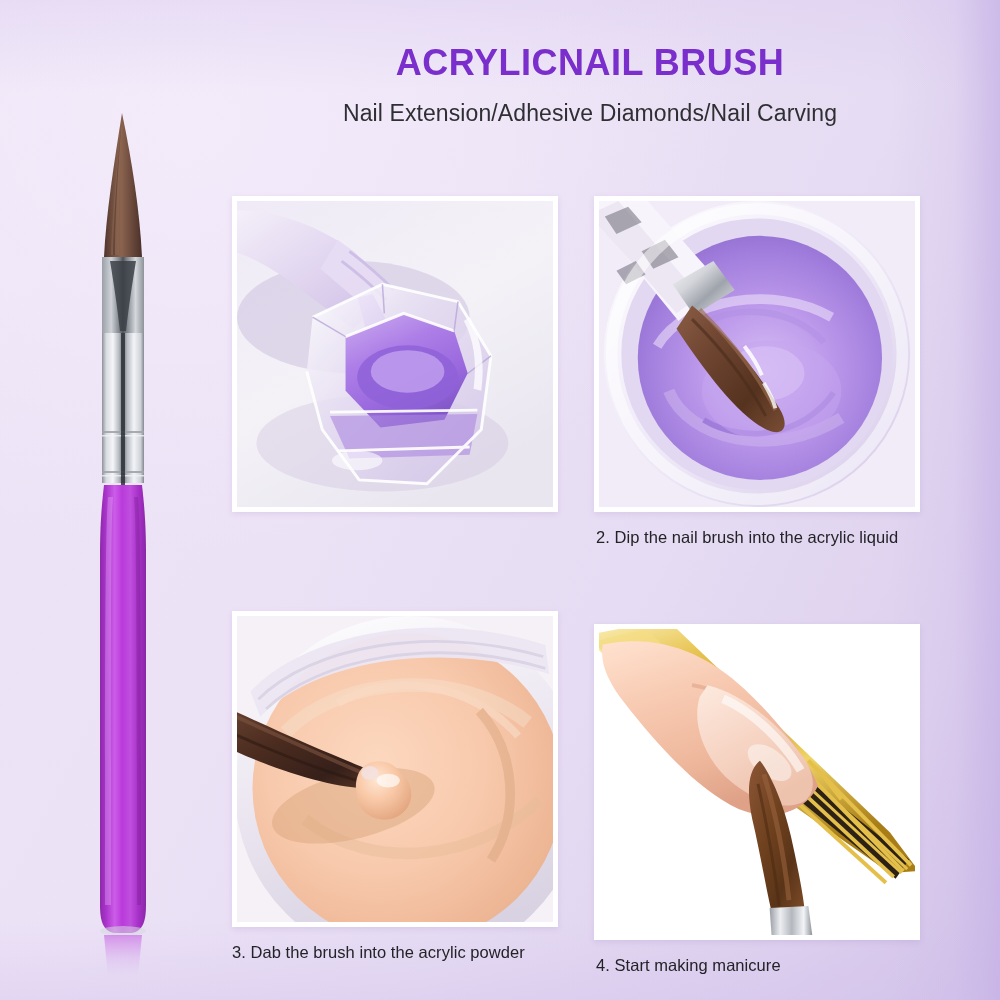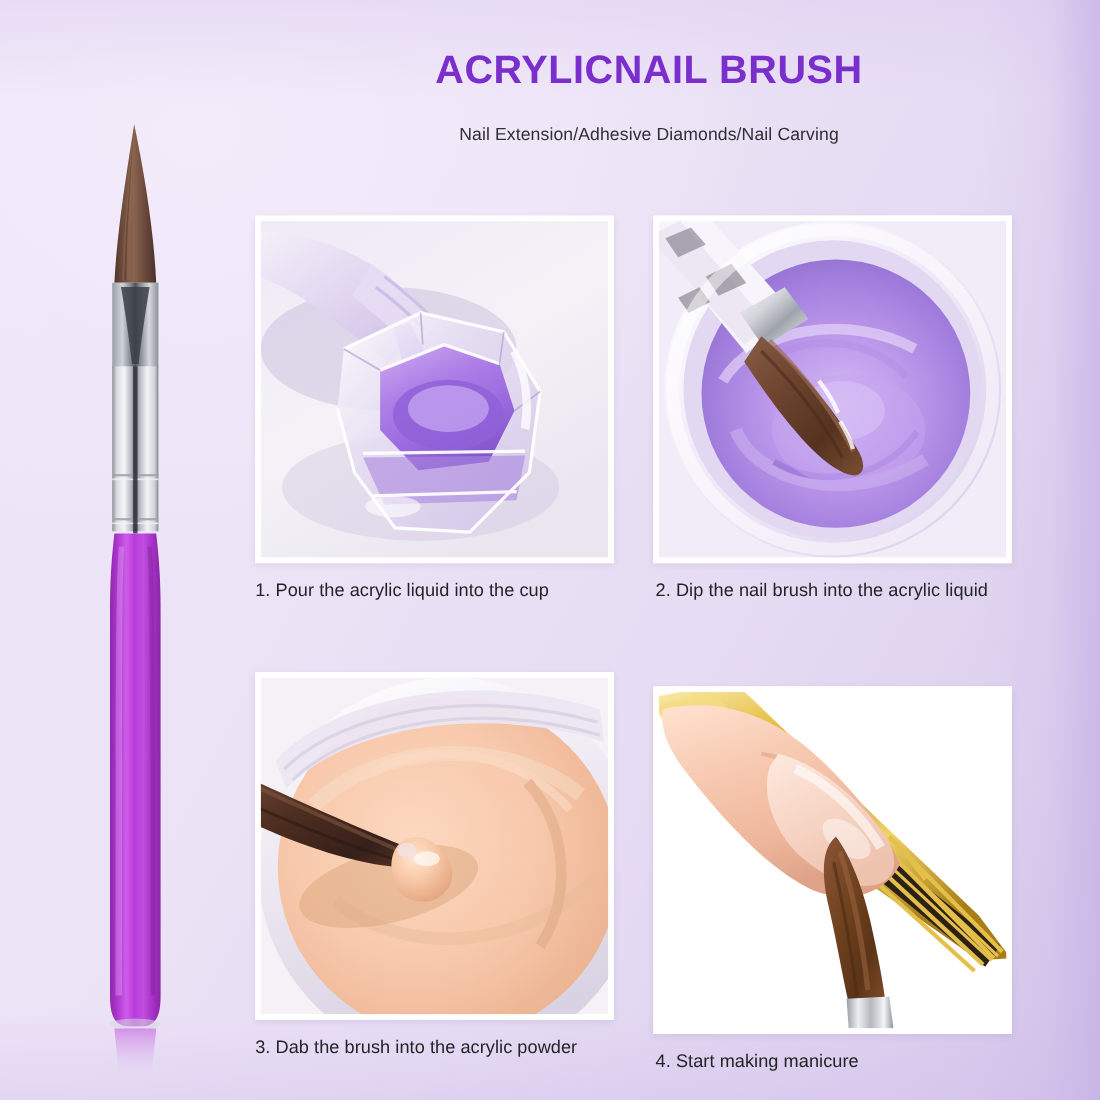--- a/index.html
+++ b/index.html
@@ -48,22 +48,22 @@
   .title {
     font-size: 36px;
     font-weight: bold;
     letter-spacing: 0.5px;
     color: #7a2ecb;
     line-height: 1.05;
     margin: 0;
     white-space: nowrap;
   }
   .subtitle {
-    margin-top: 32px;
-    font-size: 16px;
+    margin-top: 18px;
+    font-size: 23px;
     color: #2f2f33;
     font-weight: normal;
     letter-spacing: 0.1px;
   }
 
   
   .brush {
     position: absolute;
     left: 84px;
     top: 105px;
@@ -269,21 +269,20 @@
               <path d="M228 104 L 224 134"></path>
               <path d="M78 120 L 112 140"></path>
               <path d="M262 160 L 238 178"></path>
             </g>
 
             <path d="M240 120 C 252 142, 256 168, 252 196 L 244 194 C 248 166, 244 142, 234 124 Z" fill="#ffffff" opacity="0.75"></path>
             <ellipse cx="124" cy="268" rx="26" ry="10" fill="#ffffff" opacity="0.6"></ellipse>
           </svg>
         </div>
       </div>
-      <div class="caption">1. Pour the acrylic liquid into the cup</div>
     </div>
 
     <div class="cell c2">
       <div class="photo-frame">
         <div class="photo">
           <svg viewBox="0 0 326 316" preserveAspectRatio="none" xmlns="http://www.w3.org/2000/svg">
             <defs>
               <radialGradient id="p2liq" cx="0.52" cy="0.55" r="0.62">
                 <stop offset="0%" stop-color="#d6bdf4"></stop>
                 <stop offset="45%" stop-color="#bb97ea"></stop>

